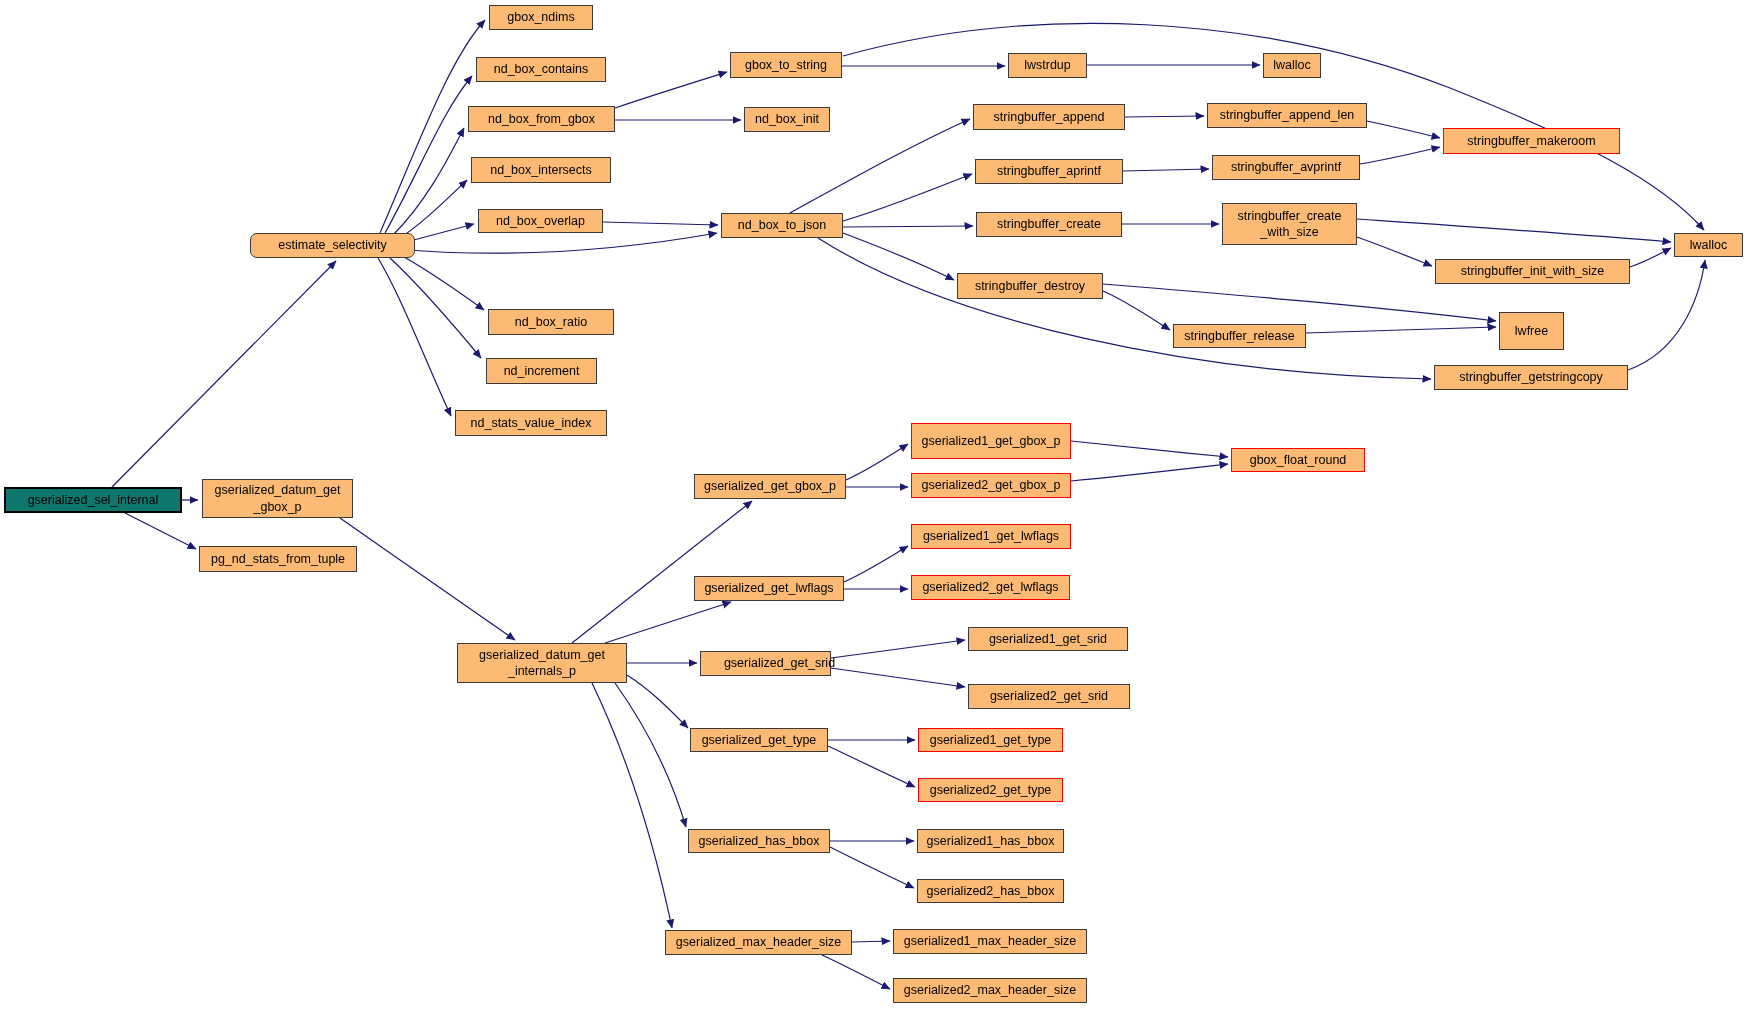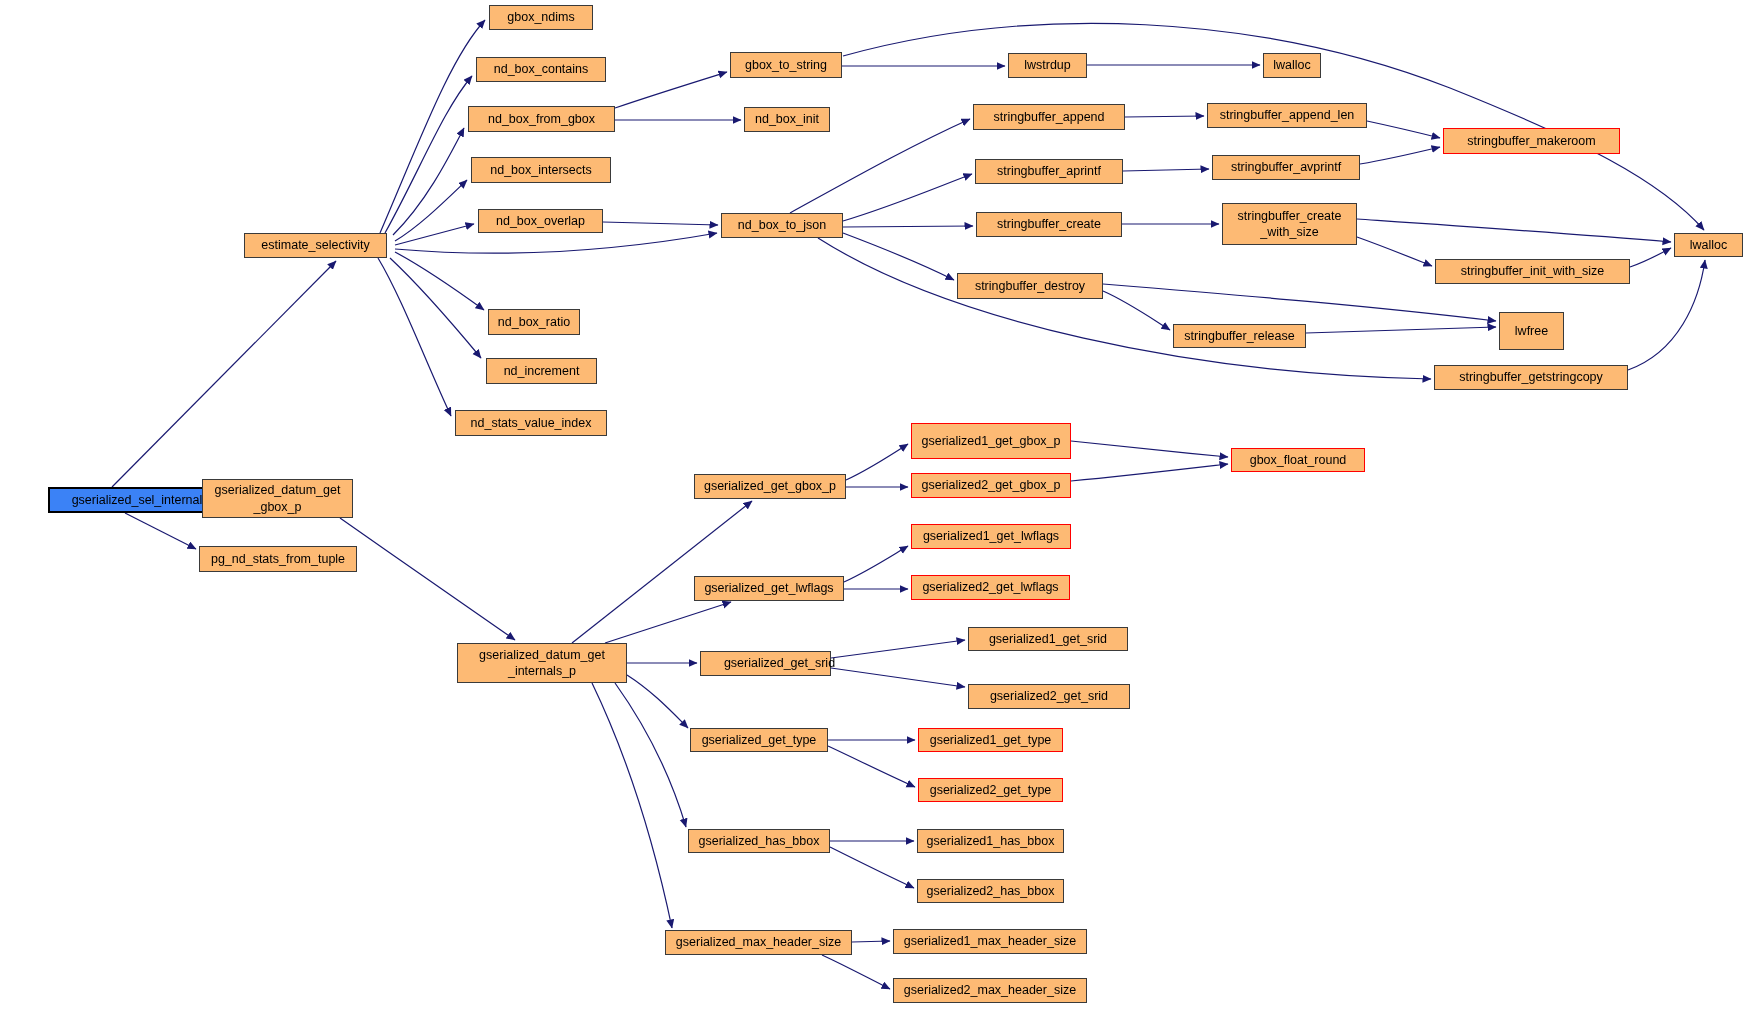--- a/index.html
+++ b/index.html
@@ -8,21 +8,21 @@
     font-family:"Liberation Sans", sans-serif; overflow:hidden;
   }
   #edges-layer { position:absolute; left:0; top:0; width:1749px; height:1012px; }
   .node {
     position:absolute; box-sizing:border-box;
     background:#fdba74; border:1px solid #3a3a3a;
     display:flex; align-items:center; justify-content:center;
     font-size:12.5px; line-height:1.3; color:#000000;
     text-align:center; white-space:pre-line; cursor:pointer;
   }
-  .node.root { background:#3b82f6; border:2px solid #000000;margin-left:44px; }
+  .node.root { background:#0f766e; border:2px solid #000000; }
   .node.truncated { border:1px solid #ff0000; }
   path.edge { fill:none; stroke-width:1.2px; }
 </style>
 </head>
 <body>
 
 <div id="canvas">
   <svg id="edges-layer" width="1749" height="1012" viewBox="0 0 1749 1012" xmlns="http://www.w3.org/2000/svg">
     <defs>
       <marker id="arrowhead" markerUnits="userSpaceOnUse" markerWidth="12" markerHeight="9" refX="8.5" refY="4" orient="auto">
@@ -83,30 +83,30 @@
         <path d="M828,740 L915,740" class="edge" stroke="#191970" marker-end="url(#arrowhead)"></path>
         <path d="M828,746 C858,760 886,774 915,787" class="edge" stroke="#191970" marker-end="url(#arrowhead)"></path>
         <path d="M830,841 L914,841" class="edge" stroke="#191970" marker-end="url(#arrowhead)"></path>
         <path d="M830,847 C858,861 886,875 914,888" class="edge" stroke="#191970" marker-end="url(#arrowhead)"></path>
         <path d="M852,942 L890,941" class="edge" stroke="#191970" marker-end="url(#arrowhead)"></path>
         <path d="M822,955 C848,967 868,978 890,989" class="edge" stroke="#191970" marker-end="url(#arrowhead)"></path>
       </g>
   </svg>
   <div id="nodes-layer">
       <div class="node root" style="left: 4px; top: 487px; width: 178px; height: 26px;">gserialized_sel_internal</div>
-      <div class="node" style="left: 244px; top: 233px; width: 143px; height: 25px;">estimate_selectivity</div>
+      <div class="node" style="left: 250px; top: 233px; width: 165px; height: 25px; border-radius: 7px;">estimate_selectivity</div>
       <div class="node" style="left: 202px; top: 479px; width: 151px; height: 39px;">gserialized_datum_get
 _gbox_p</div>
       <div class="node" style="left: 199px; top: 546px; width: 158px; height: 26px;">pg_nd_stats_from_tuple</div>
       <div class="node" style="left: 489px; top: 5px; width: 104px; height: 25px;">gbox_ndims</div>
       <div class="node" style="left: 476px; top: 57px; width: 130px; height: 25px;">nd_box_contains</div>
       <div class="node" style="left: 468px; top: 106px; width: 147px; height: 26px;">nd_box_from_gbox</div>
       <div class="node" style="left: 471px; top: 157px; width: 140px; height: 26px;">nd_box_intersects</div>
       <div class="node" style="left: 478px; top: 209px; width: 125px; height: 24px;">nd_box_overlap</div>
-      <div class="node" style="left: 488px; top: 309px; width: 92px; height: 26px;">nd_box_ratio</div>
+      <div class="node" style="left: 488px; top: 309px; width: 126px; height: 26px;">nd_box_ratio</div>
       <div class="node" style="left: 486px; top: 358px; width: 111px; height: 26px;">nd_increment</div>
       <div class="node" style="left: 455px; top: 410px; width: 152px; height: 26px;">nd_stats_value_index</div>
       <div class="node" style="left: 457px; top: 643px; width: 170px; height: 40px;">gserialized_datum_get
 _internals_p</div>
       <div class="node" style="left: 730px; top: 52px; width: 112px; height: 26px;">gbox_to_string</div>
       <div class="node" style="left: 744px; top: 107px; width: 86px; height: 25px;">nd_box_init</div>
       <div class="node" style="left: 721px; top: 213px; width: 122px; height: 25px;">nd_box_to_json</div>
       <div class="node" style="left: 694px; top: 474px; width: 152px; height: 25px;">gserialized_get_gbox_p</div>
       <div class="node" style="left: 694px; top: 576px; width: 150px; height: 25px;">gserialized_get_lwflags</div>
       <div class="node" style="left: 700px; top: 651px; width: 131px; height: 25px; padding-left: 28px;">gserialized_get_srid</div>

